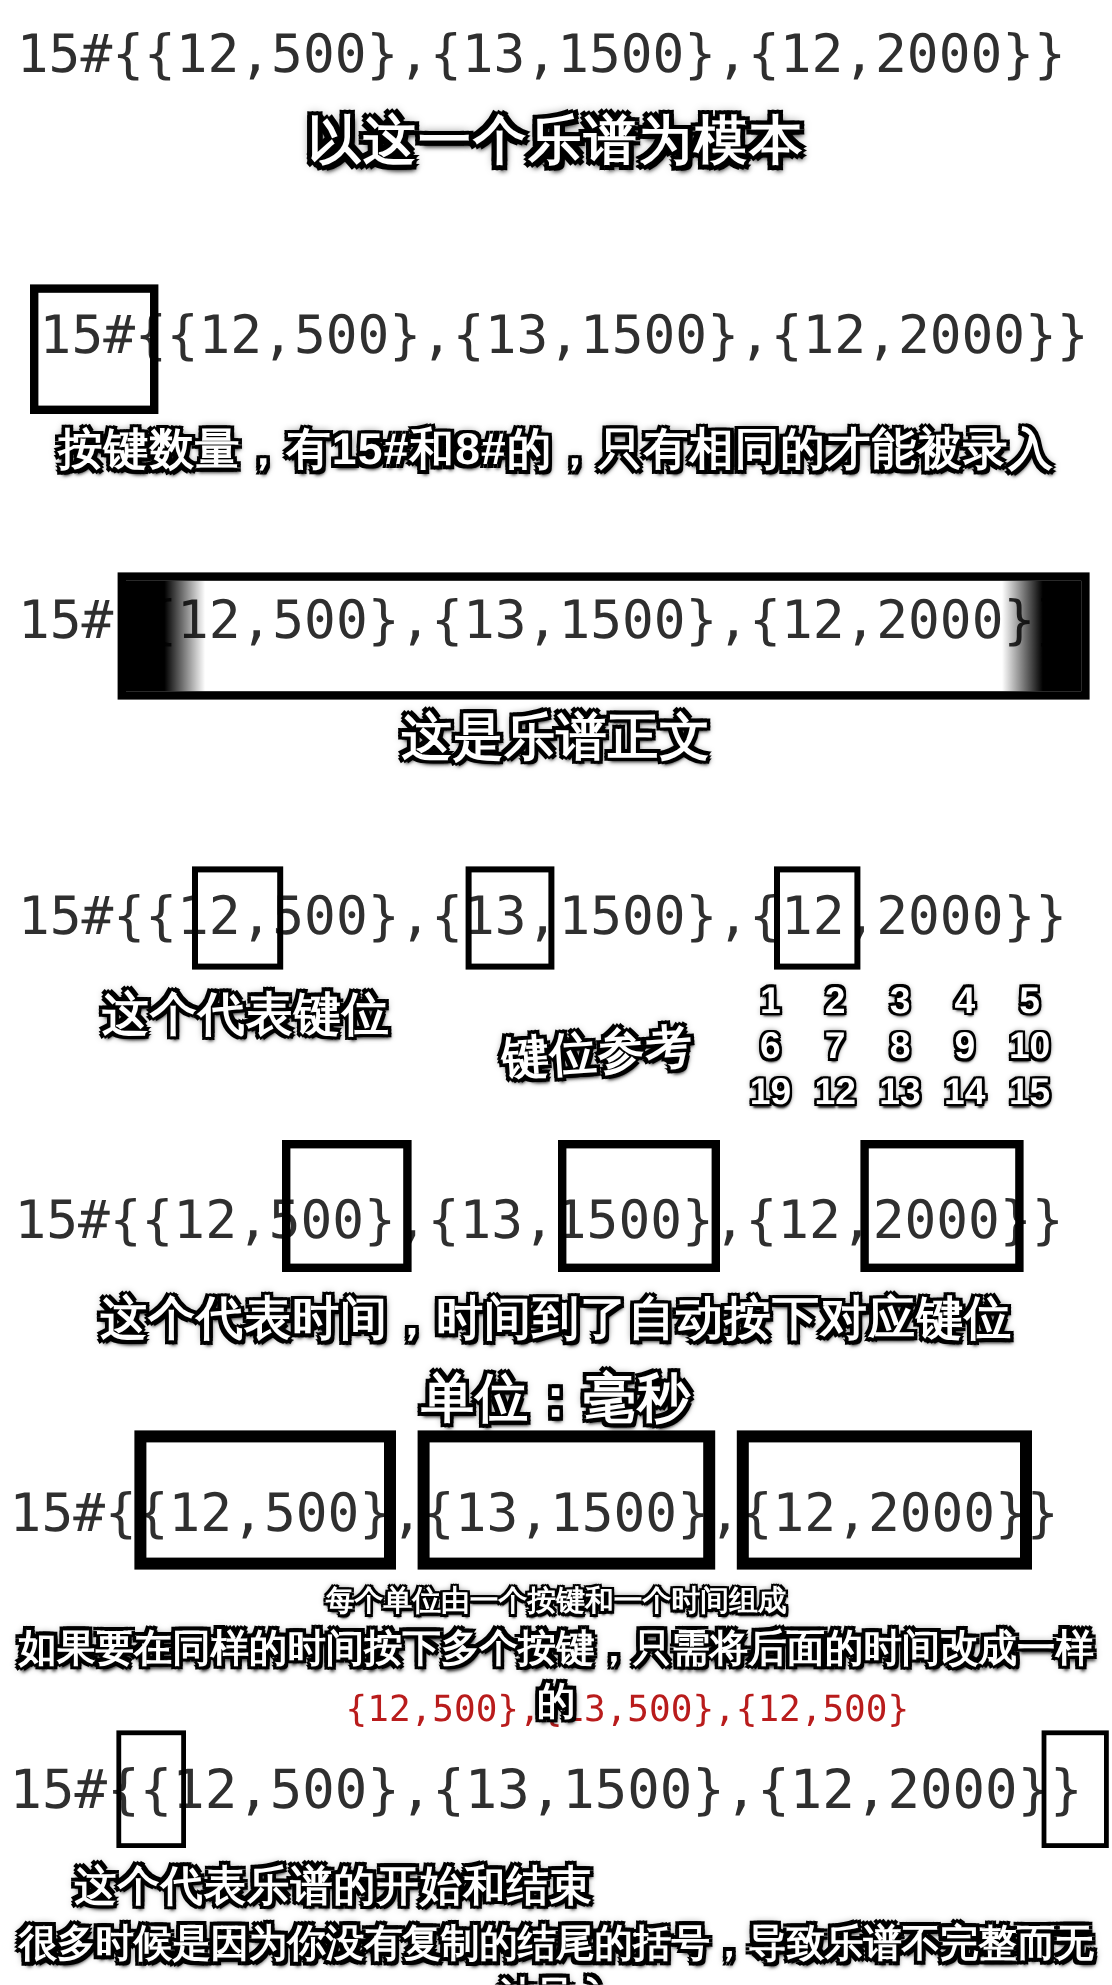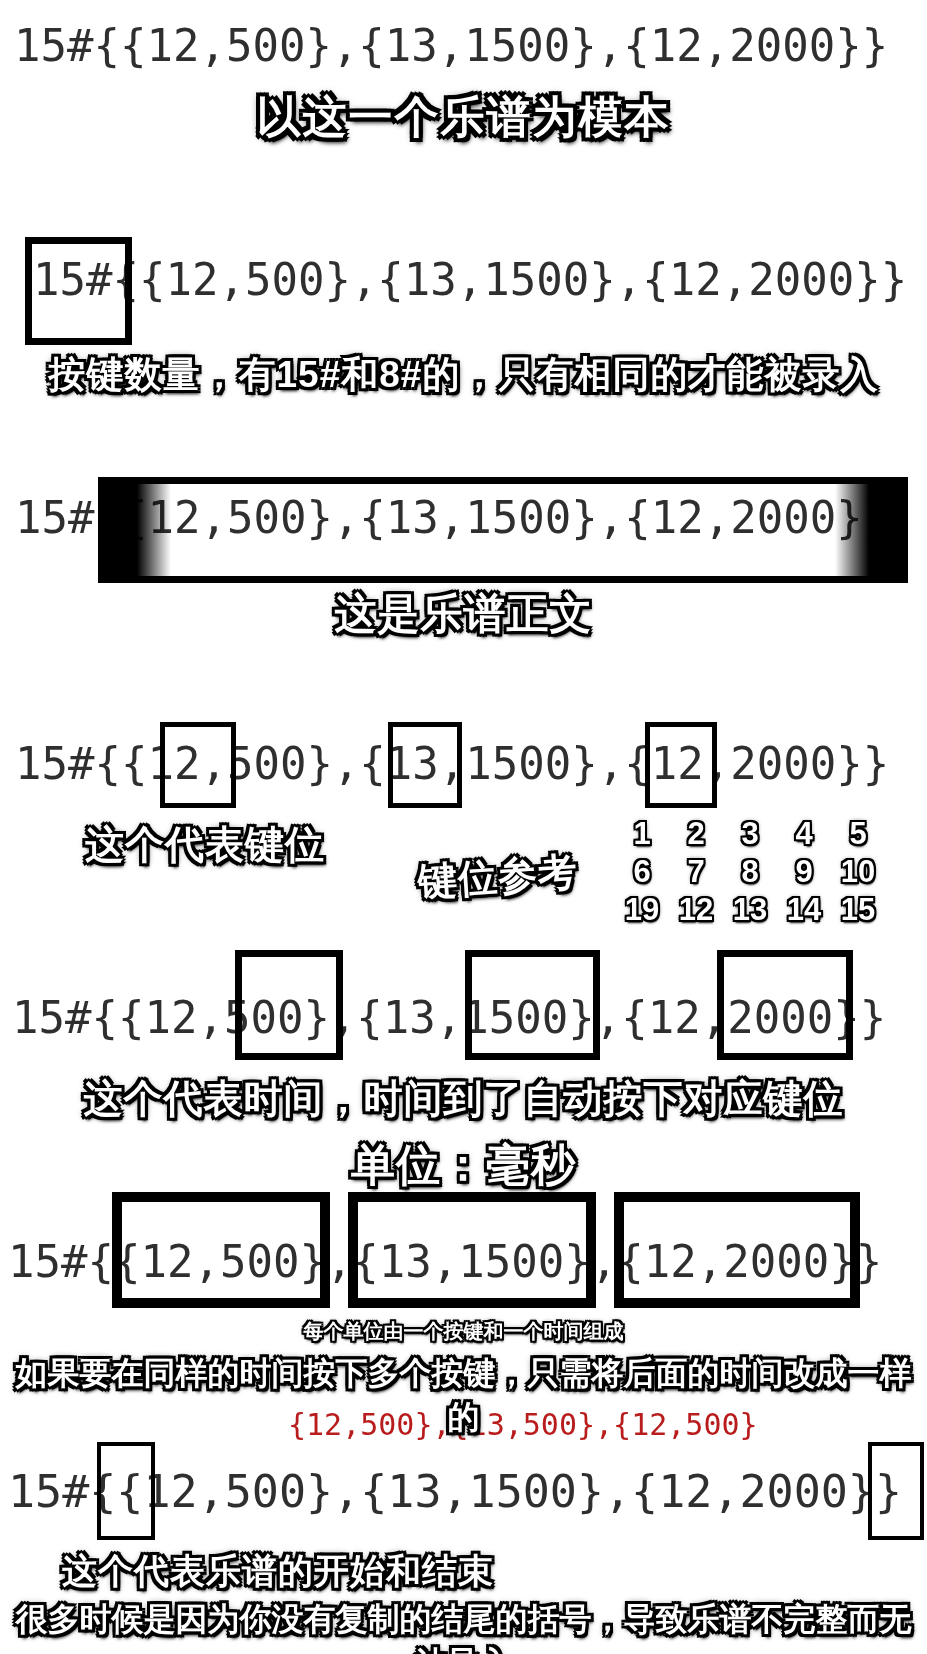--- a/index.html
+++ b/index.html
@@ -109,21 +109,21 @@
   <div class="abs" style="left:235px;top:950px;width:94px;height:96px;border:7px solid #000;z-index:2;"></div>
   <div class="abs" style="left:465px;top:950px;width:121px;height:96px;border:7px solid #000;z-index:2;"></div>
   <div class="abs" style="left:717px;top:950px;width:122px;height:96px;border:7px solid #000;z-index:2;"></div>
   <div class="abs outline centered" style="top:1072px;font-size:39px;">这个代表时间，时间到了自动按下对应键位</div>
   <div class="abs outline centered" style="top:1136px;font-size:44px;">单位：毫秒</div>
 
   <div class="abs score" style="left:8px;top:1232px;">15#{{12,500},{13,1500},{12,2000}}</div>
   <div class="abs hbox-thick" style="left:112px;top:1192px;width:198px;height:96px;"></div>
   <div class="abs hbox-thick" style="left:348px;top:1192px;width:228px;height:96px;"></div>
   <div class="abs hbox-thick" style="left:614px;top:1192px;width:226px;height:96px;"></div>
-  <div class="abs outline-sm centered" style="top:1318px;font-size:20px;">每个单位由一个按键和一个时间组成</div>
+  <div class="abs outline-sm centered" style="top:1318px;font-size:24px;">每个单位由一个按键和一个时间组成</div>
   <div class="abs outline centered" style="top:1352px;font-size:32px;letter-spacing:0;">如果要在同样的时间按下多个按键，只需将后面的时间改成一样的</div>
   <div class="abs score-gray" style="left:288px;top:1405px;">{12,500},{13,500},{12,500}</div>
 
   <div class="abs score" style="left:8px;top:1462px;font-size:45px;">15#{{12,500},{13,1500},{12,2000}}</div>
   <div class="abs hbox-thin" style="left:97px;top:1442px;width:50px;height:90px;"></div>
   <div class="abs hbox-thin" style="left:868px;top:1442px;width:48px;height:90px;"></div>
   <div class="abs outline" style="left:62px;top:1548px;font-size:35px;">这个代表乐谱的开始和结束</div>
   <div class="abs outline centered" style="top:1598px;font-size:32px;letter-spacing:0;">很多时候是因为你没有复制的结尾的括号，导致乐谱不完整而无法导入</div>
 
 </div>

